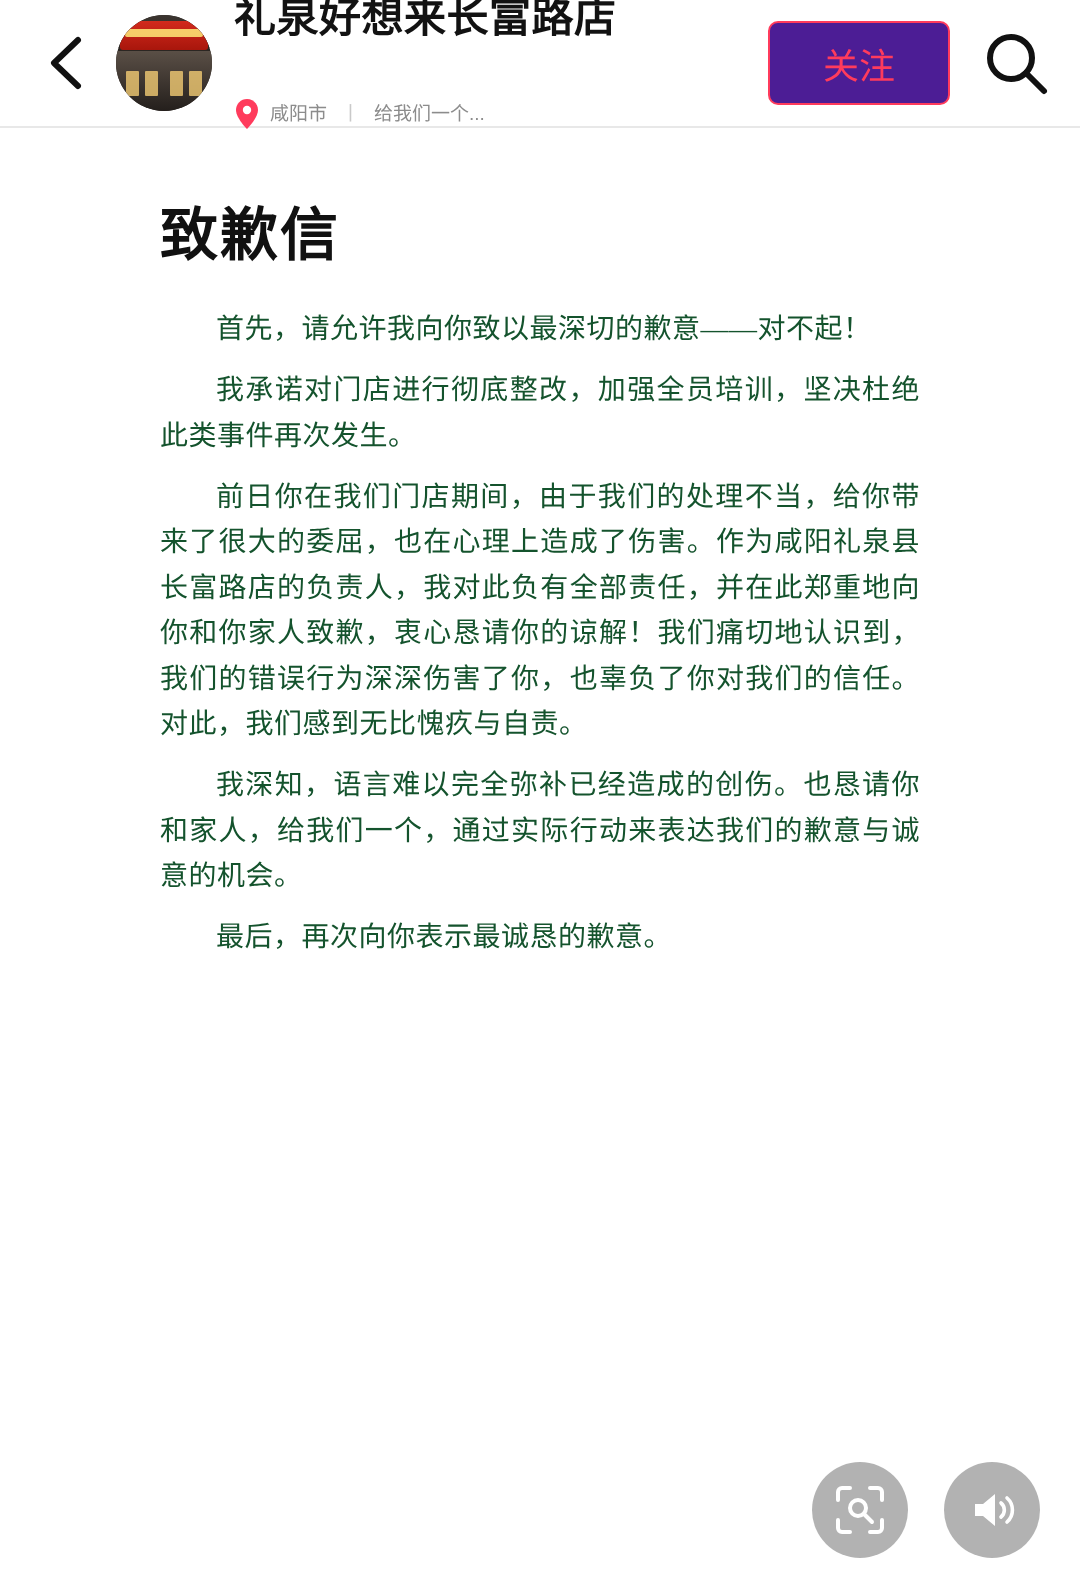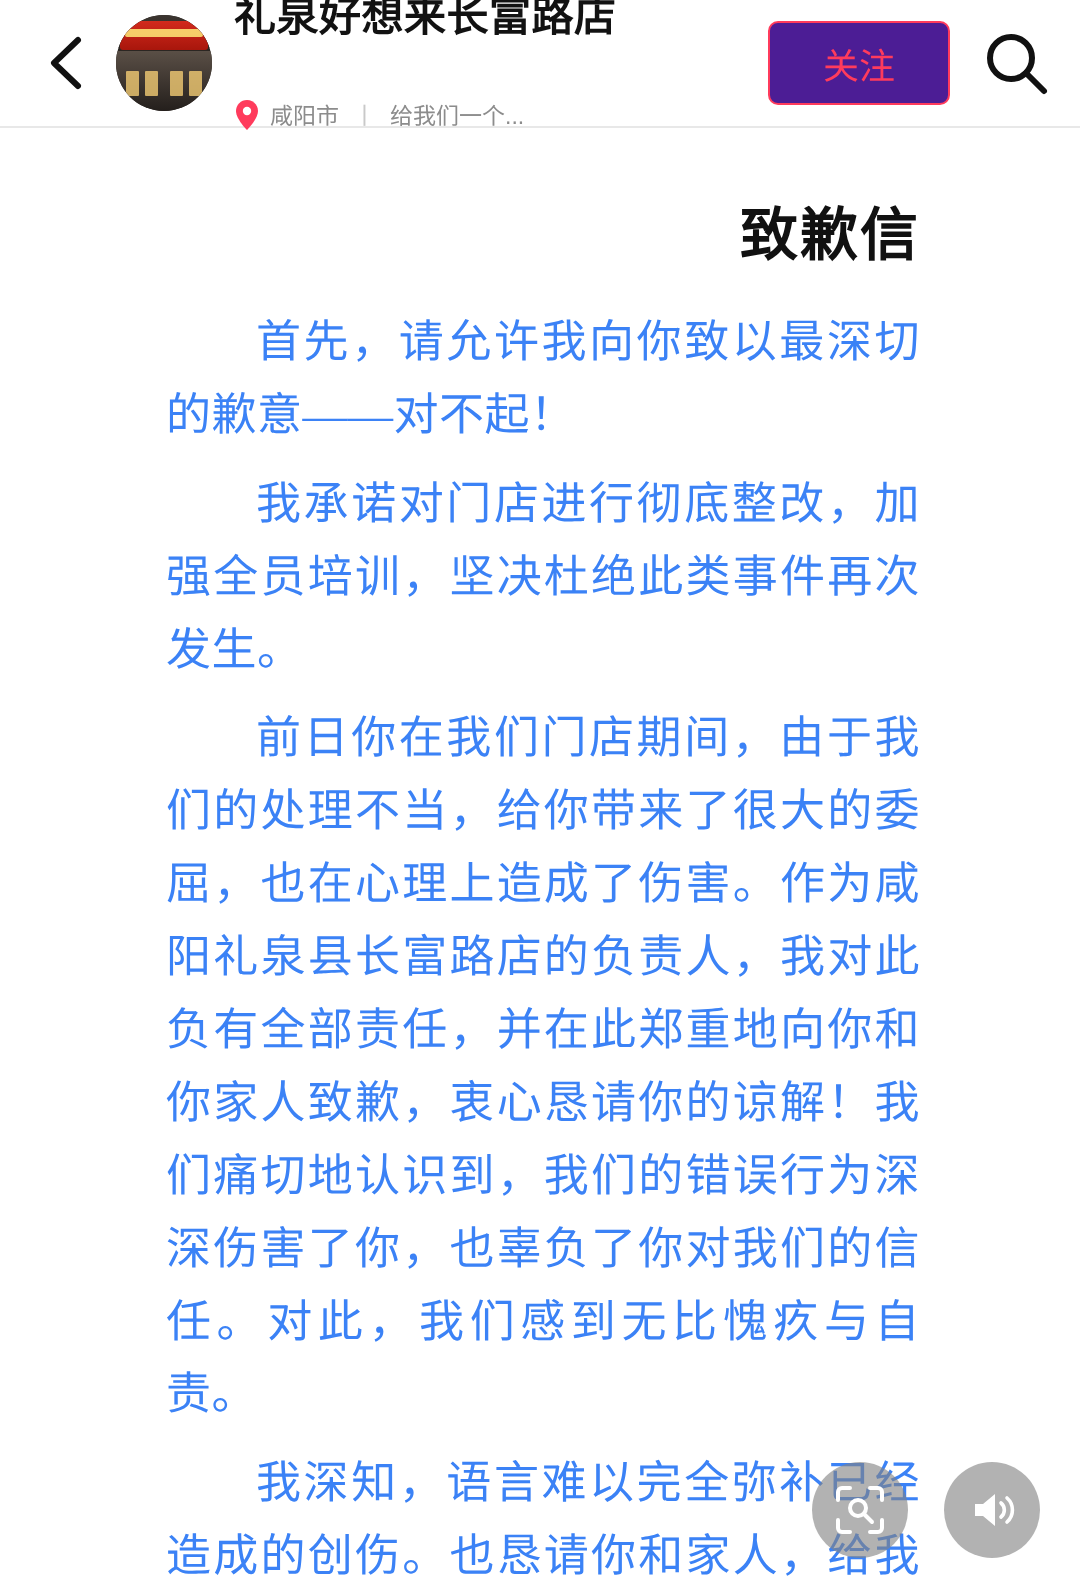--- a/index.html
+++ b/index.html
@@ -94,22 +94,22 @@
   .store-name {
     font-size: 42px;
     font-weight: bold;
     line-height: 1.05;
     color: #121212;
     letter-spacing: .5px;
     white-space: nowrap;
   }
   .store-loc {
     display: flex;
-    align-items: flex-end;
-    font-size: 23px;
+    align-items: flex-start;
+    font-size: 19px;
     color: #8c8c8c;
     white-space: nowrap;
     overflow: hidden;
     margin-top: 48px;
   }
   .pin-icon {
     flex: 0 0 auto;
     margin-right: 10px;
     display: flex;
     align-items: center;
@@ -156,42 +156,42 @@
   .letter {
     position: absolute;
     left: 0;
     top: 130px;
     width: 1080px;
     padding: 40px 160px 0 160px;
     box-sizing: border-box;
     font-family: "Liberation Serif", "DejaVu Serif", serif;
   }
   .letter-title {
-    text-align: right;
+    text-align: left;
     font-size: 58px;
     font-weight: bold;
     color: #111;
     letter-spacing: 2px;
     margin: 18px 0 34px 0;
     font-family: "Liberation Sans", "DejaVu Sans", sans-serif;
   }
   .salutation {
     font-size: 40px;
     line-height: 1.55;
     margin: 0 0 18px 0;
     text-indent: 2em;
     color: #141414;
   }
   .para {
-    font-size: 45px;
+    font-size: 28px;
     line-height: 1.62;
-    margin: 0 0 16px 6px;
+    margin: 0 0 16px 0;
     text-indent: 2em;
     text-align: justify;
-    color: #3b82f6;
+    color: #14532d;
     letter-spacing: .5px;
   }
 
   
   .fab {
     position: absolute;
     width: 96px;
     height: 96px;
     border-radius: 50%;
     background: rgba(130,130,130,.62);

